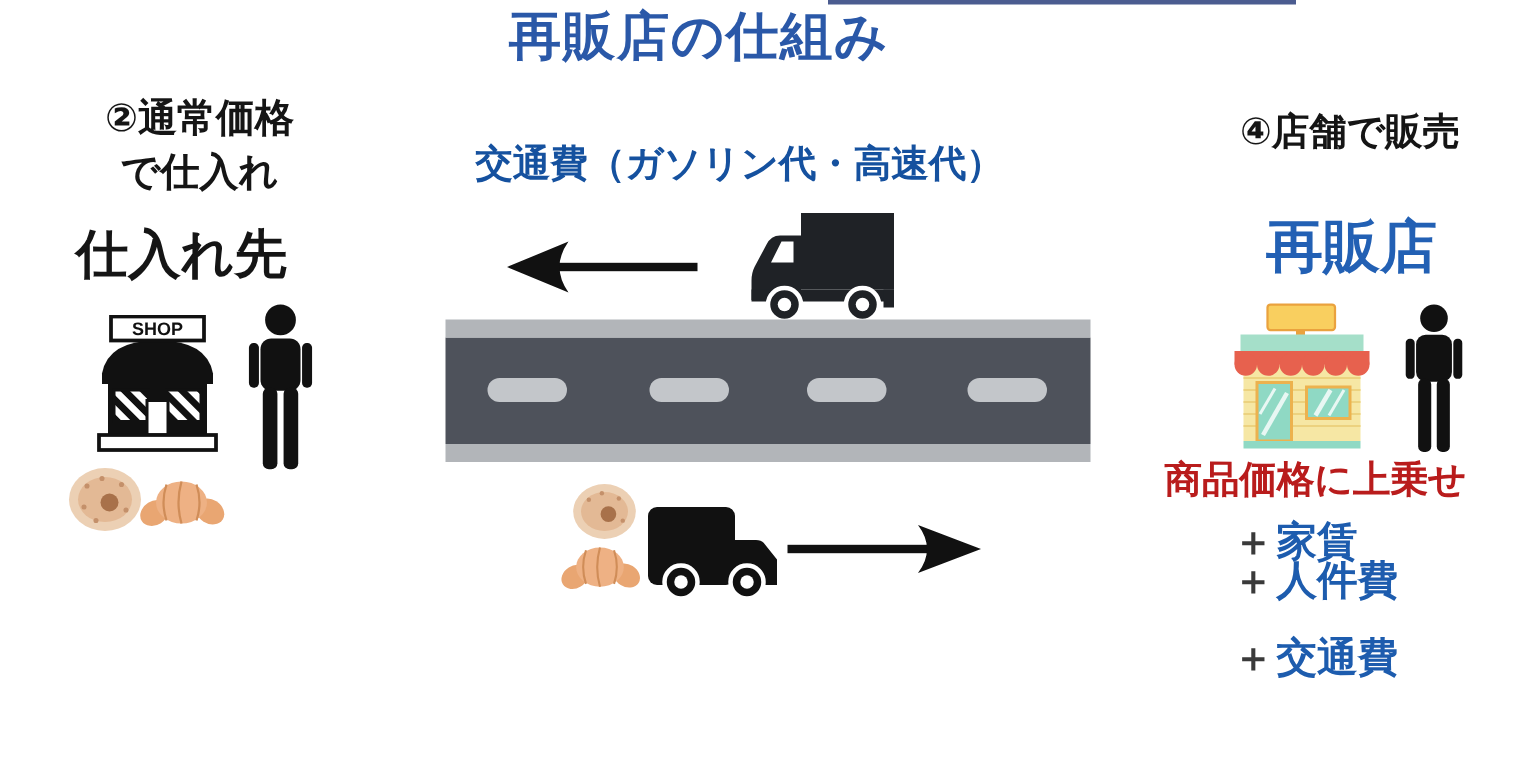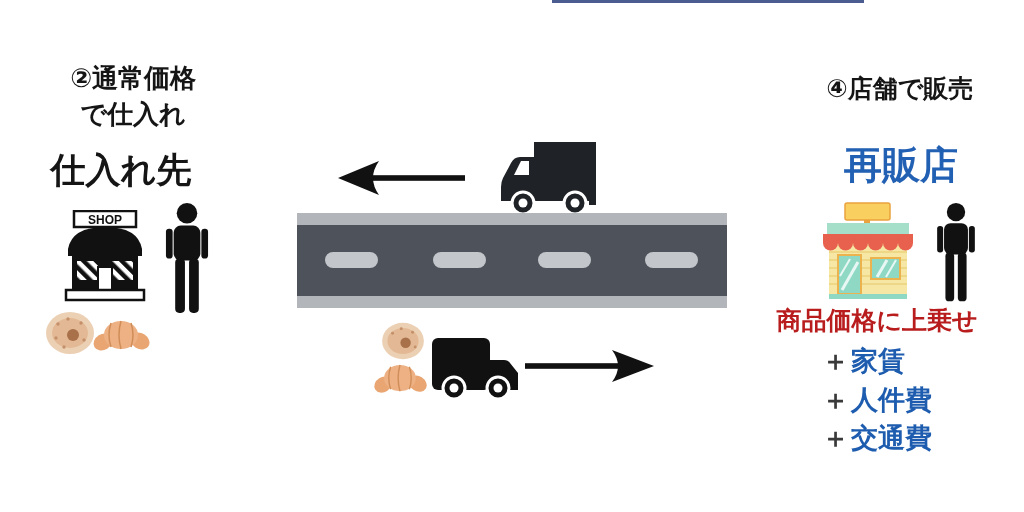--- a/index.html
+++ b/index.html
@@ -34,21 +34,23 @@
 
   svg{display:block;}
 </style>
 </head>
 <body>
 
 <div id="stage">
 
   <div id="top-edge-bar" class="abs"></div>
 
-
+  <div id="main-title" class="abs txt center b">再販店の仕組み</div>
+
+  <div id="cost-note" class="abs txt center b">交通費（ガソリン代・高速代）</div>
 
   <div id="step2" class="abs txt center b black">
     <div>②通常価格</div>
     <div>で仕入れ</div>
   </div>
   <div id="supplier-label" class="abs txt center black">仕入れ先</div>
 
   <svg class="abs" style="left:55px;top:210px;" width="100" height="93" viewBox="0 0 100 93">
     <defs>
       <pattern id="hatch" width="9" height="9" patternUnits="userSpaceOnUse" patternTransform="rotate(-45)">
@@ -198,20 +200,20 @@
       <rect x="12.5" y="55" width="9.5" height="53" rx="4"></rect>
       <rect x="26" y="55" width="9.5" height="53" rx="4"></rect>
     </g>
   </svg>
 
   <div id="markup-title" class="abs txt center b">商品価格に上乗せ</div>
 
   <div class="abs txt markup-line" style="top:346px;">
     <span class="plus">＋</span><span class="lbl">家賃</span>
   </div>
-  <div class="abs txt markup-line" style="top:385px;">
+  <div class="abs txt markup-line" style="top:372px;">
     <span class="plus">＋</span><span class="lbl">人件費</span>
   </div>
   <div class="abs txt markup-line" style="top:423px;">
     <span class="plus">＋</span><span class="lbl">交通費</span>
   </div>
 
 </div>
 
 </body></html>

